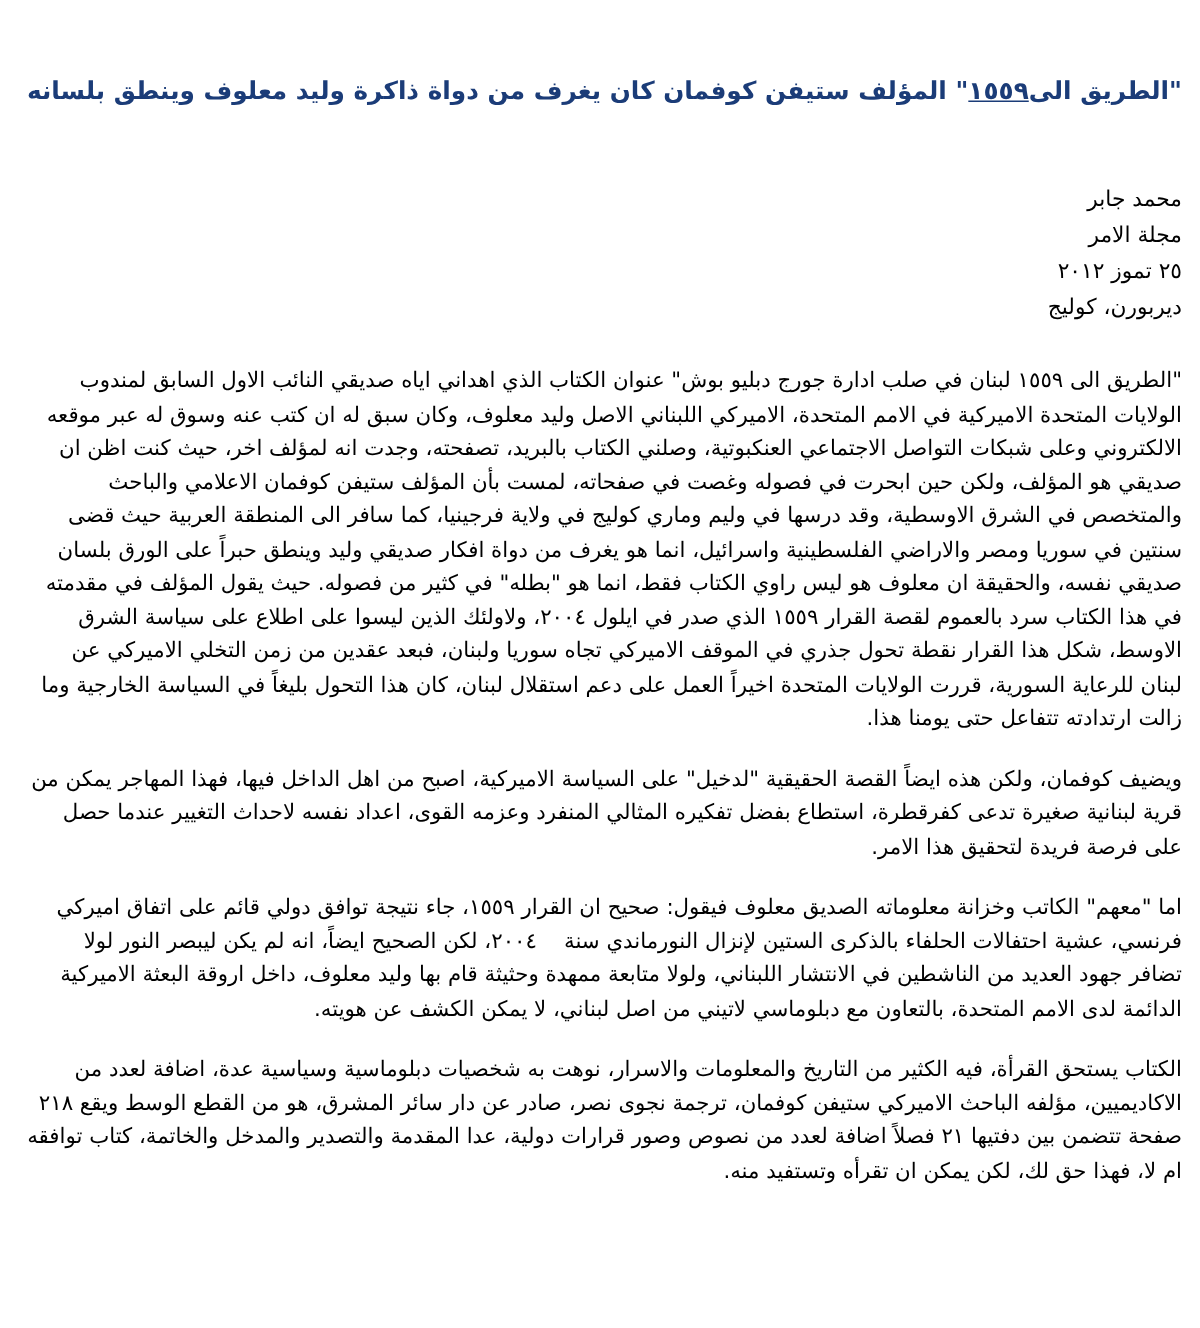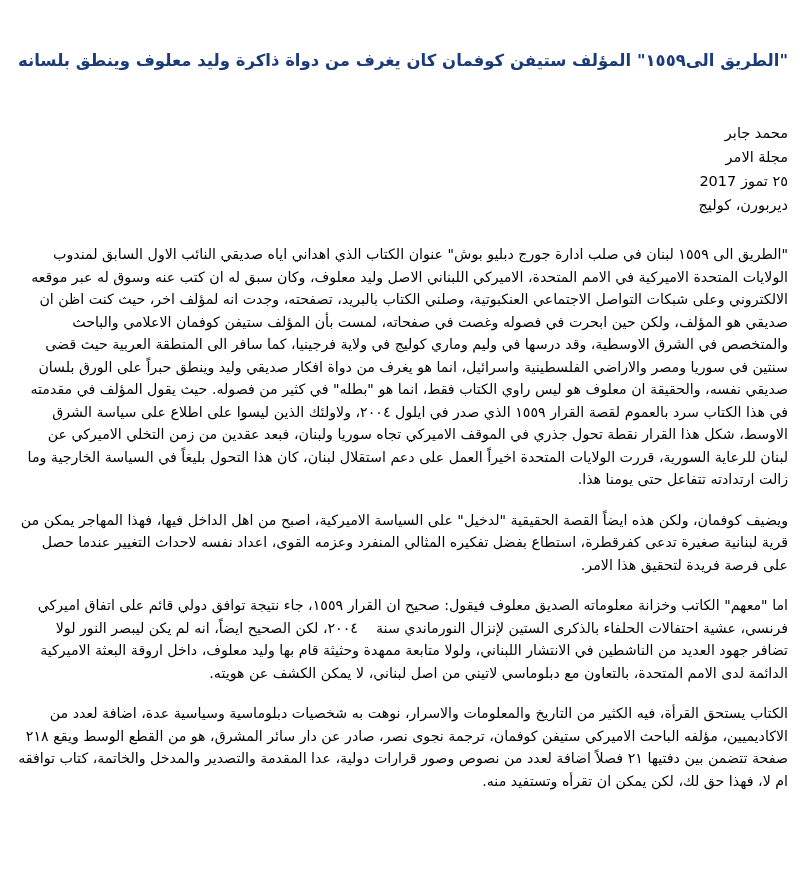--- a/index.html
+++ b/index.html
@@ -23,20 +23,21 @@
     margin: 0;
     direction: rtl;
     text-align: right;
     font-size: 16.5px;
     line-height: 26px;
     font-weight: bold;
     color: #1b3c78;
   }
   .title-num {
     letter-spacing: 5px;
+    text-decoration: underline;
   }
   .byline {
     position: absolute;
     top: 121px;
     right: 12px;
     direction: rtl;
     text-align: right;
     font-size: 14.5px;
     line-height: 24px;
     color: #000000;
@@ -59,21 +60,21 @@
 </head>
 <body>
 
 <div class="page">
 
   <h1 class="title"><span>"الطريق الى</span><span class="title-num">١٥٥٩</span><span>" المؤلف ستيفن كوفمان كان يغرف من دواة ذاكرة وليد معلوف وينطق بلسانه</span></h1>
 
   <div class="byline">
     <div>محمد جابر</div>
     <div>مجلة الامر</div>
-    <div>٢٥ تموز 2017</div>
+    <div>٢٥ تموز ٢٠١٢</div>
     <div>ديربورن، كوليج</div>
   </div>
 
   <div class="article-body">
     <p>"الطريق الى ١٥٥٩ لبنان في صلب ادارة جورج دبليو بوش" عنوان الكتاب الذي اهداني اياه صديقي النائب الاول السابق لمندوب الولايات المتحدة الاميركية في الامم المتحدة، الاميركي اللبناني الاصل وليد معلوف، وكان سبق له ان كتب عنه وسوق له عبر موقعه الالكتروني وعلى شبكات التواصل الاجتماعي العنكبوتية، وصلني الكتاب بالبريد، تصفحته، وجدت انه لمؤلف اخر، حيث كنت اظن ان صديقي هو المؤلف، ولكن حين ابحرت في فصوله وغصت في صفحاته، لمست بأن المؤلف ستيفن كوفمان الاعلامي والباحث والمتخصص في الشرق الاوسطية، وقد درسها في وليم وماري كوليج في ولاية فرجينيا، كما سافر الى المنطقة العربية حيث قضى سنتين في سوريا ومصر والاراضي الفلسطينية واسرائيل، انما هو يغرف من دواة افكار صديقي وليد وينطق حبراً على الورق بلسان صديقي نفسه، والحقيقة ان معلوف هو ليس راوي الكتاب فقط، انما هو "بطله" في كثير من فصوله. حيث يقول المؤلف في مقدمته في هذا الكتاب سرد بالعموم لقصة القرار ١٥٥٩ الذي صدر في ايلول ٢٠٠٤، ولاولئك الذين ليسوا على اطلاع على سياسة الشرق الاوسط، شكل هذا القرار نقطة تحول جذري في الموقف الاميركي تجاه سوريا ولبنان، فبعد عقدين من زمن التخلي الاميركي عن لبنان للرعاية السورية، قررت الولايات المتحدة اخيراً العمل على دعم استقلال لبنان، كان هذا التحول بليغاً في السياسة الخارجية وما زالت ارتدادته تتفاعل حتى يومنا هذا.</p>
     <p>ويضيف كوفمان، ولكن هذه ايضاً القصة الحقيقية "لدخيل" على السياسة الاميركية، اصبح من اهل الداخل فيها، فهذا المهاجر يمكن من قرية لبنانية صغيرة تدعى كفرقطرة، استطاع بفضل تفكيره المثالي المنفرد وعزمه القوى، اعداد نفسه لاحداث التغيير عندما حصل على فرصة فريدة لتحقيق هذا الامر.</p>
     <p>اما "معهم" الكاتب وخزانة معلوماته الصديق معلوف فيقول: صحيح ان القرار ١٥٥٩، جاء نتيجة توافق دولي قائم على اتفاق اميركي فرنسي، عشية احتفالات الحلفاء بالذكرى الستين لإنزال النورماندي سنة &nbsp;&nbsp;&nbsp;٢٠٠٤، لكن الصحيح ايضاً، انه لم يكن ليبصر النور لولا تضافر جهود العديد من الناشطين في الانتشار اللبناني، ولولا متابعة ممهدة وحثيثة قام بها وليد معلوف، داخل اروقة البعثة الاميركية الدائمة لدى الامم المتحدة، بالتعاون مع دبلوماسي لاتيني من اصل لبناني، لا يمكن الكشف عن هويته.</p>
     <p>الكتاب يستحق القرأة، فيه الكثير من التاريخ والمعلومات والاسرار، نوهت به شخصيات دبلوماسية وسياسية عدة، اضافة لعدد من الاكاديميين، مؤلفه الباحث الاميركي ستيفن كوفمان، ترجمة نجوى نصر، صادر عن دار سائر المشرق، هو من القطع الوسط ويقع ٢١٨ صفحة تتضمن بين دفتيها ٢١ فصلاً اضافة لعدد من نصوص وصور قرارات دولية، عدا المقدمة والتصدير والمدخل والخاتمة، كتاب توافقه ام لا، فهذا حق لك، لكن يمكن ان تقرأه وتستفيد منه.</p>
   </div>
 

